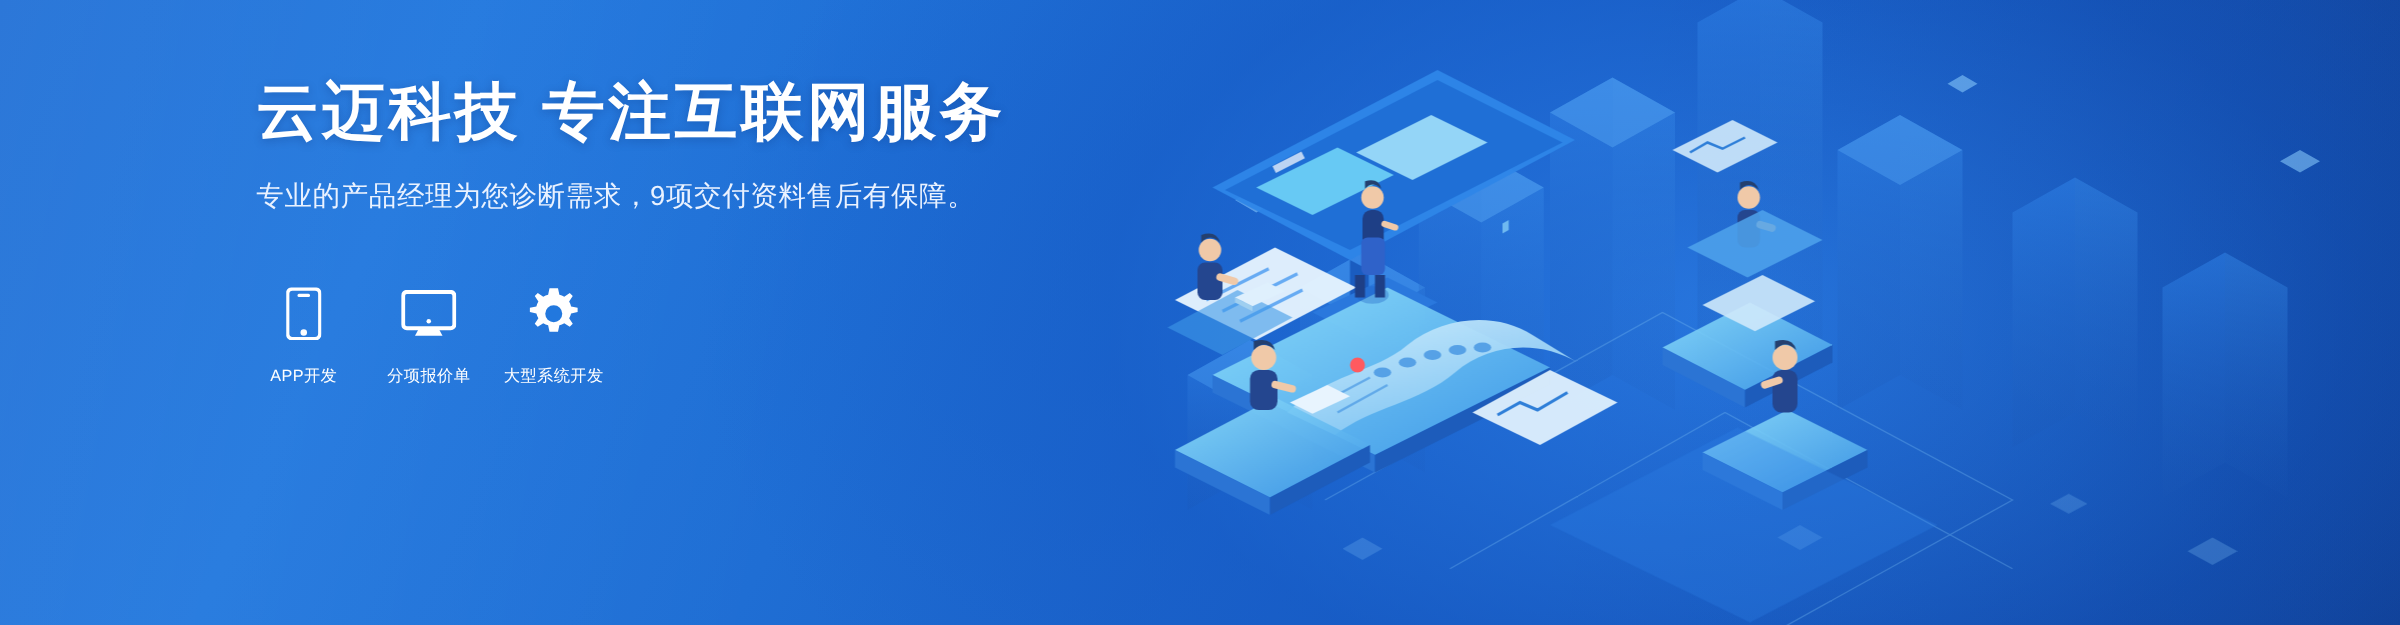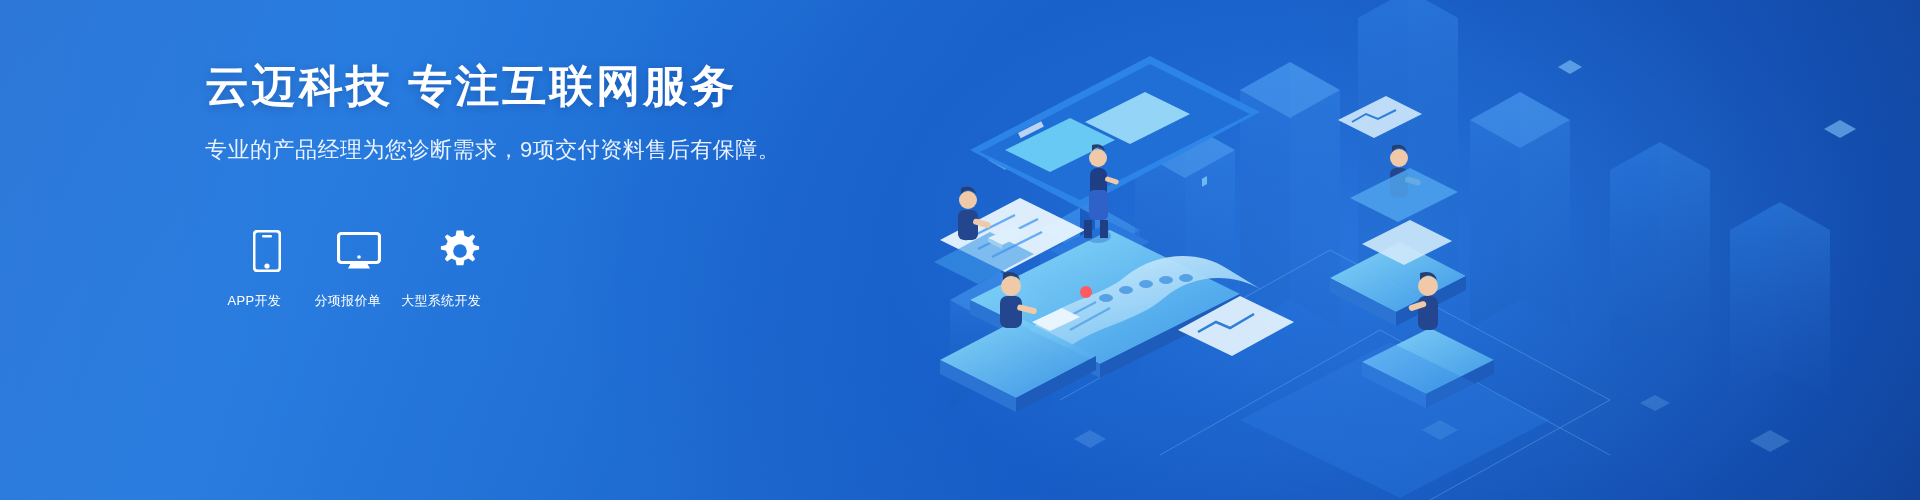--- a/index.html
+++ b/index.html
@@ -25,21 +25,21 @@
   }
 
   
   .content {
     position: absolute;
     left: 205px; top: 62px;
     width: 760px;
   }
   .headline {
     color: #ffffff;
-    font-size: 44px;
+    font-size: 50px;
     font-weight: bold;
     letter-spacing: 3px;
     line-height: 1.1;
     white-space: nowrap;
     text-shadow: 0 2px 8px rgba(0,30,90,0.25);
   }
   .subtitle {
     margin-top: 23px;
     color: #eaf2ff;
     font-size: 22px;
@@ -54,21 +54,21 @@
     position: absolute;
     left: 205px; top: 228px;
     display: flex;
     align-items: flex-start;
     gap: 24px;
   }
   .service {
     width: 76px;
     display: flex;
     flex-direction: column;
-    align-items: flex-end;
+    align-items: center;
     cursor: pointer;
   }
   .service .icon {
     height: 46px;
     display: flex;
     align-items: center;
     justify-content: center;
   }
   .service .icon svg { display: block; }
   .service .label {

